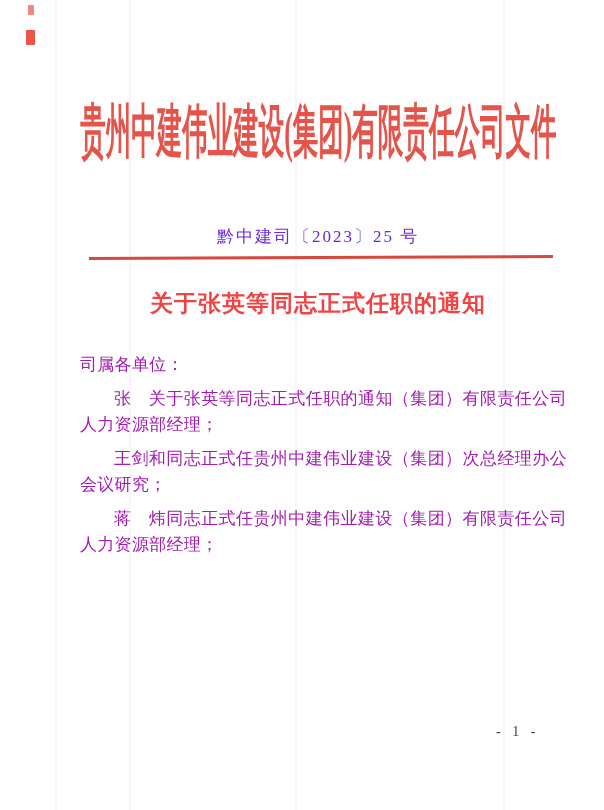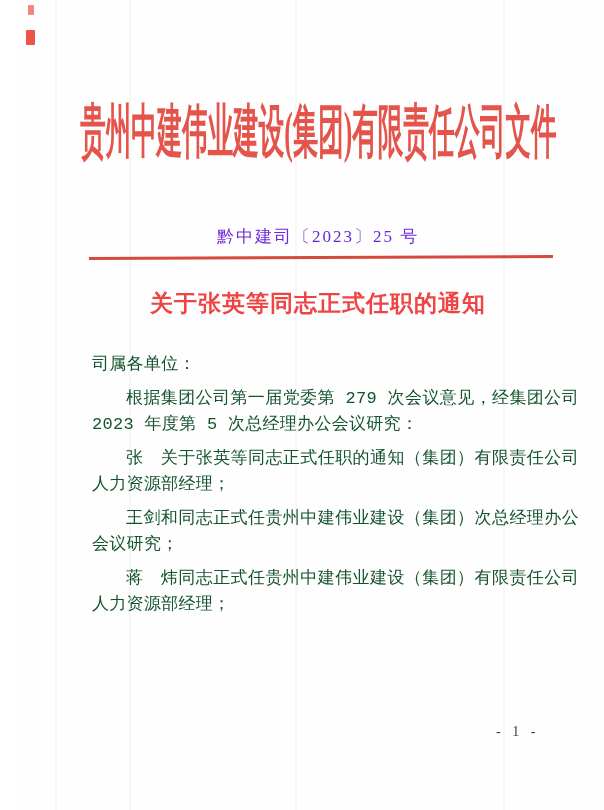--- a/index.html
+++ b/index.html
@@ -60,23 +60,23 @@
     transform:rotate(-0.25deg);
   }
   
   .doc-title{
     position:absolute;left:0;top:288px;width:604px;
     text-align:center;
     font-size:23px;font-weight:bold;letter-spacing:1px;color:#ef4444;
   }
   
   .doc-body{
-    position:absolute;left:76px;top:352px;width:487px;
+    position:absolute;left:64px;top:352px;width:487px;
     font-size:17px;line-height:26px;letter-spacing:0.3px;
-    color:#14532d;text-align:justify;font-family:Liberation Mono, monospace;
+    color:#a21caf;text-align:justify;
   }
   .doc-body p{margin:0 0 8px 0;text-indent:34px;}
   .doc-body p.salutation{text-indent:0;}
   
   .page-number{
     position:absolute;left:480px;top:724px;
     font-size:14px;letter-spacing:4px;color:#3d3d3d;
     white-space:nowrap;
   }
 </style>
@@ -99,21 +99,20 @@
   </div>
 
   <div class="doc-number">黔中建司〔2023〕25 号</div>
 
   <div class="red-rule"></div>
 
   <div class="doc-title">关于张英等同志正式任职的通知</div>
 
   <div class="doc-body">
     <p class="salutation">司属各单位：</p>
-    <p>根据集团公司第一届党委第 279 次会议意见，经集团公司 2023 年度第 5 次总经理办公会议研究：</p>
     <p>张　关于张英等同志正式任职的通知（集团）有限责任公司人力资源部经理；</p>
     <p>王剑和同志正式任贵州中建伟业建设（集团）次总经理办公会议研究；</p>
     <p>蒋　炜同志正式任贵州中建伟业建设（集团）有限责任公司人力资源部经理；</p>
   </div>
 
   <div class="page-number">- 1 -</div>
 
 </div>
 
 </body></html>

